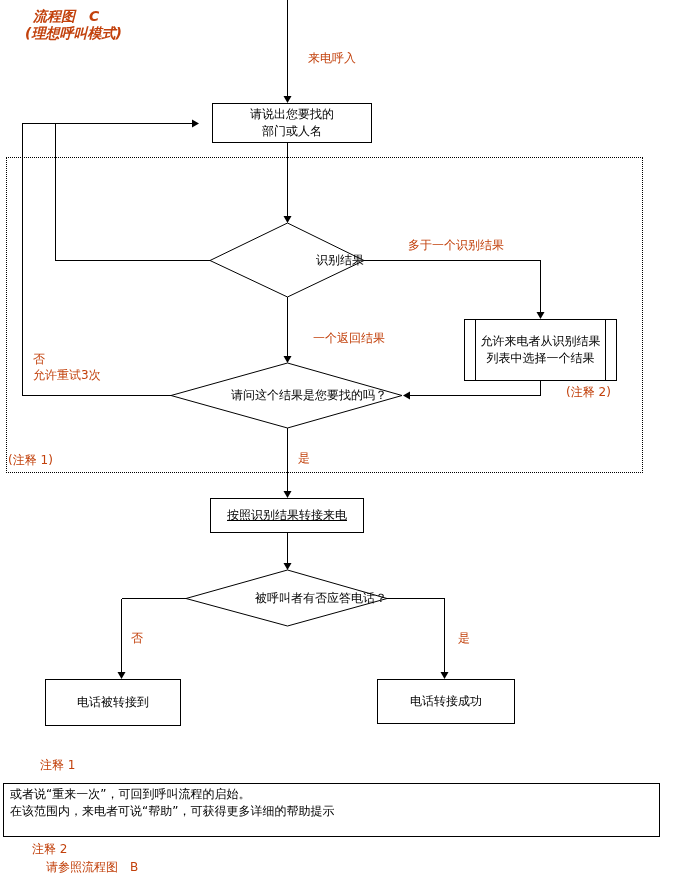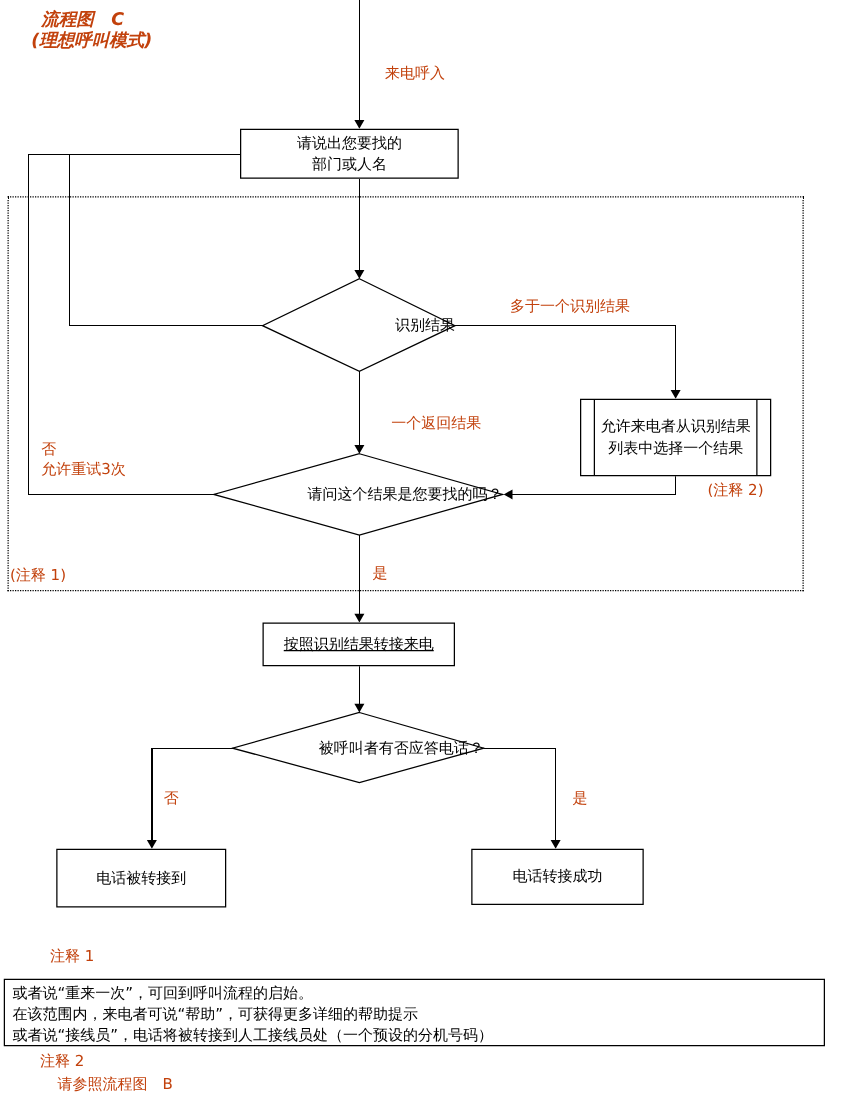--- a/index.html
+++ b/index.html
@@ -88,28 +88,28 @@
       <polygon points="117.5,672 125.5,672 121.5,679"></polygon>
       <polygon points="440.5,672 448.5,672 444.5,679"></polygon>
     </g>
   </svg>
 
   <div class="label title" style="left:33px;top:8px;">流程图　C</div>
   <div class="label title" style="left:25px;top:25px;">(理想呼叫模式)</div>
 
   <div class="label" style="left:308px;top:50px;">来电呼入</div>
 
-  <div class="box" style="left:192px;top:103px;width:175px;height:40px;">
+  <div class="box" style="left:212px;top:103px;width:160px;height:40px;">
     <div>请说出您要找的</div>
     <div>部门或人名</div>
   </div>
 
 
   <div class="diamond-text" style="left:210px;top:252px;width:154px;">识别结果</div>
-  <div class="diamond-text" style="left:171px;top:387px;width:231px;">请问这个结果是您要找的吗？</div>
+  <div class="diamond-text" style="left:156px;top:387px;width:231px;">请问这个结果是您要找的吗？</div>
   <div class="diamond-text" style="left:186px;top:590px;width:201px;">被呼叫者有否应答电话？</div>
 
   <div class="label" style="left:408px;top:237px;">多于一个识别结果</div>
   <div class="label" style="left:313px;top:330px;">一个返回结果</div>
   <div class="label" style="left:33px;top:351px;">
     <div>否</div>
     <div>允许重试3次</div>
   </div>
   <div class="label" style="left:8px;top:452px;">(注释  1)</div>
   <div class="label" style="left:566px;top:384px;">(注释  2)</div>
@@ -132,18 +132,17 @@
     <div>电话被转接到</div>
   </div>
   <div class="box" style="left:377px;top:679px;width:138px;height:45px;">
     <div>电话转接成功</div>
   </div>
 
   <div class="label" style="left:40px;top:757px;">注释 1</div>
   <div class="note-box">
     <div>或者说“重来一次”，可回到呼叫流程的启始。</div>
     <div>在该范围内，来电者可说“帮助”，可获得更多详细的帮助提示</div>
-    <div>或者说“接线员”，电话将被转接到人工接线员处（一个预设的分机号码）</div>
   </div>
   <div class="label" style="left:32px;top:841px;">注释 2</div>
   <div class="label" style="left:46px;top:859px;">请参照流程图　B</div>
 
 </div>
 
 </body></html>

